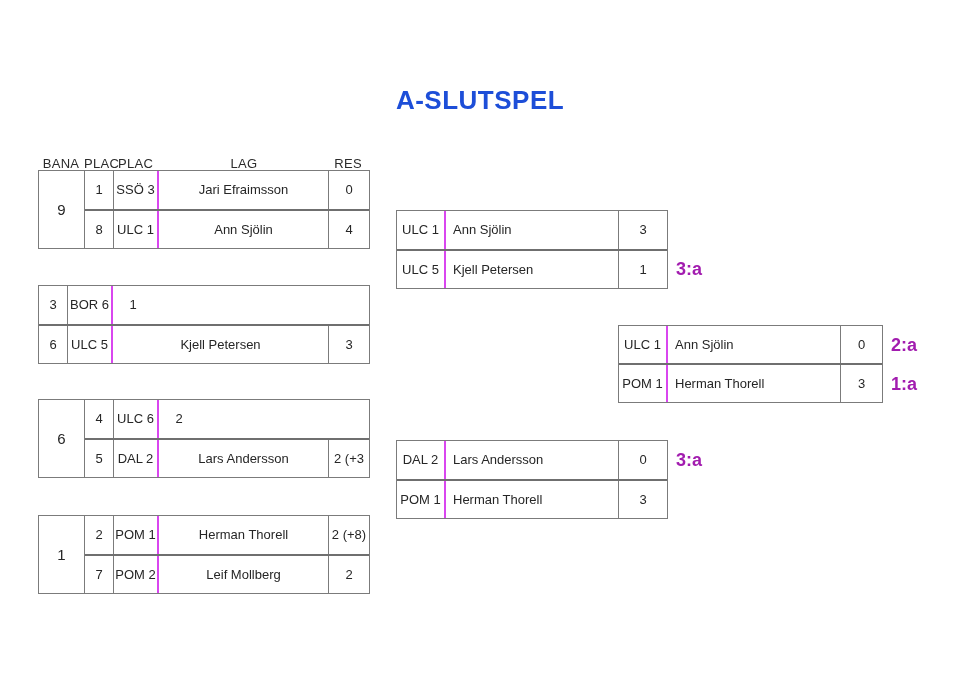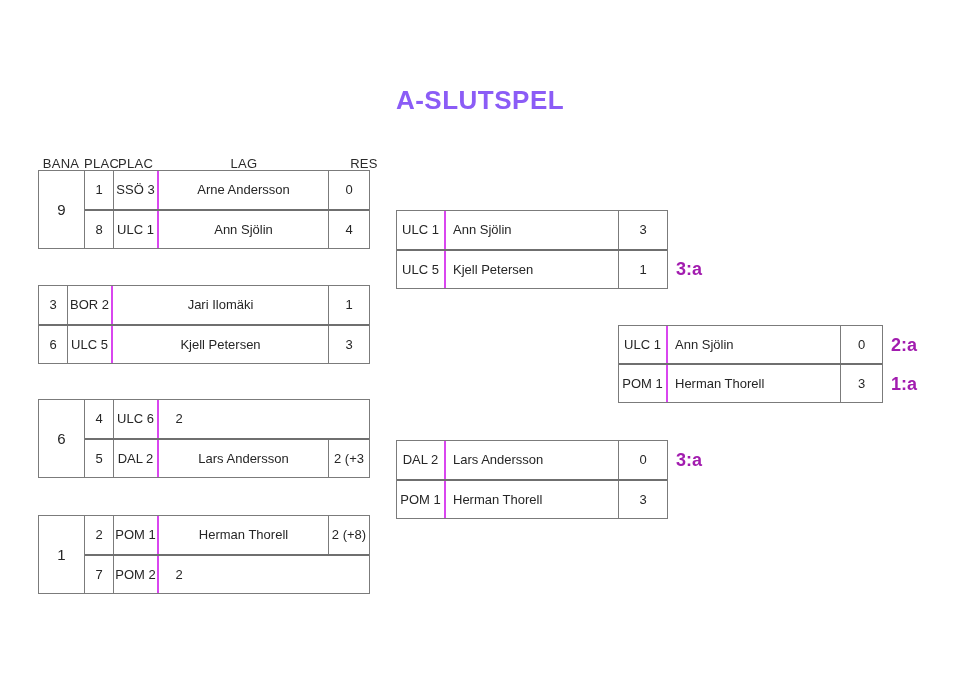--- a/index.html
+++ b/index.html
@@ -2,31 +2,31 @@
 <html><head>
 <meta charset="utf-8">
 <style>
   html,body{margin:0;padding:0;}
   body{
     width:960px;height:679px;background:#ffffff;position:relative;overflow:hidden;
     font-family:"Liberation Sans",sans-serif;color:#262626;
   }
   .page-title{
     position:absolute;top:85px;left:0;width:960px;text-align:center;
-    font-size:26px;font-weight:bold;color:#8b5cf6;letter-spacing:.5px;
+    font-size:26px;font-weight:bold;color:#1d4ed8;letter-spacing:.5px;
   }
   .col-header{
     position:absolute;top:156px;font-size:13px;color:#2b2b2b;
     text-align:center;letter-spacing:.3px;
   }
   .ch-bana{left:38px;width:46px;}
   .ch-plac{left:84px;width:29px;}
   .ch-klubb{left:113px;width:45px;}
   .ch-lag{left:158px;width:172px;}
-  .ch-res{left:344px;width:40px;}
+  .ch-res{left:322px;width:40px;text-align:right;}
 
   .tbl{
     position:absolute;border:1px solid #7b7b7b;box-sizing:border-box;background:#fff;
   }
   .t-r1{left:38px;width:332px;height:79px;display:flex;}
   .bana{
     width:46px;border-right:1px solid #7b7b7b;display:flex;align-items:center;
     justify-content:center;font-size:15px;box-sizing:border-box;
   }
   .rcol{flex:1;display:flex;flex-direction:column;min-width:0;}
@@ -71,38 +71,37 @@
   <span class="col-header ch-lag">LAG</span>
   <span class="col-header ch-res">RES</span>
 </div>
 
 <div class="tbl t-r1" id="t-r1-0">
   <div class="bana">9</div>
   <div class="rcol">
     <div class="row first">
       <div class="cell plac">1</div>
       <div class="cell klubb">SSÖ 3</div>
-      <div class="cell lag">Arne Andersson</div>
+      <div class="cell lag">Jari Efraimsson</div>
       <div class="cell res">0</div>
     </div>
     <div class="row">
       <div class="cell plac">8</div>
       <div class="cell klubb">ULC 1</div>
       <div class="cell lag">Ann Sjölin</div>
       <div class="cell res">4</div>
     </div>
   </div>
 </div>
 
 <div class="tbl t-r1" id="t-r1-1">
   <div class="rcol">
     <div class="row first">
       <div class="cell plac">3</div>
-      <div class="cell klubb">BOR 2</div>
-      <div class="cell lag">Jari Ilomäki</div>
+      <div class="cell klubb">BOR 6</div>
       <div class="cell res">1</div>
     </div>
     <div class="row">
       <div class="cell plac">6</div>
       <div class="cell klubb">ULC 5</div>
       <div class="cell lag">Kjell Petersen</div>
       <div class="cell res">3</div>
     </div>
   </div>
 </div>
@@ -129,20 +128,21 @@
   <div class="rcol">
     <div class="row first">
       <div class="cell plac">2</div>
       <div class="cell klubb">POM 1</div>
       <div class="cell lag">Herman Thorell</div>
       <div class="cell res">2 (+8)</div>
     </div>
     <div class="row">
       <div class="cell plac">7</div>
       <div class="cell klubb">POM 2</div>
+      <div class="cell lag">Leif Mollberg</div>
       <div class="cell res">2</div>
     </div>
   </div>
 </div>
 
 <div class="tbl t-sf" id="t-sf-0">
   <div class="row first">
     <div class="cell klubb">ULC 1</div>
     <div class="cell lag">Ann Sjölin</div>
     <div class="cell res">3</div>

